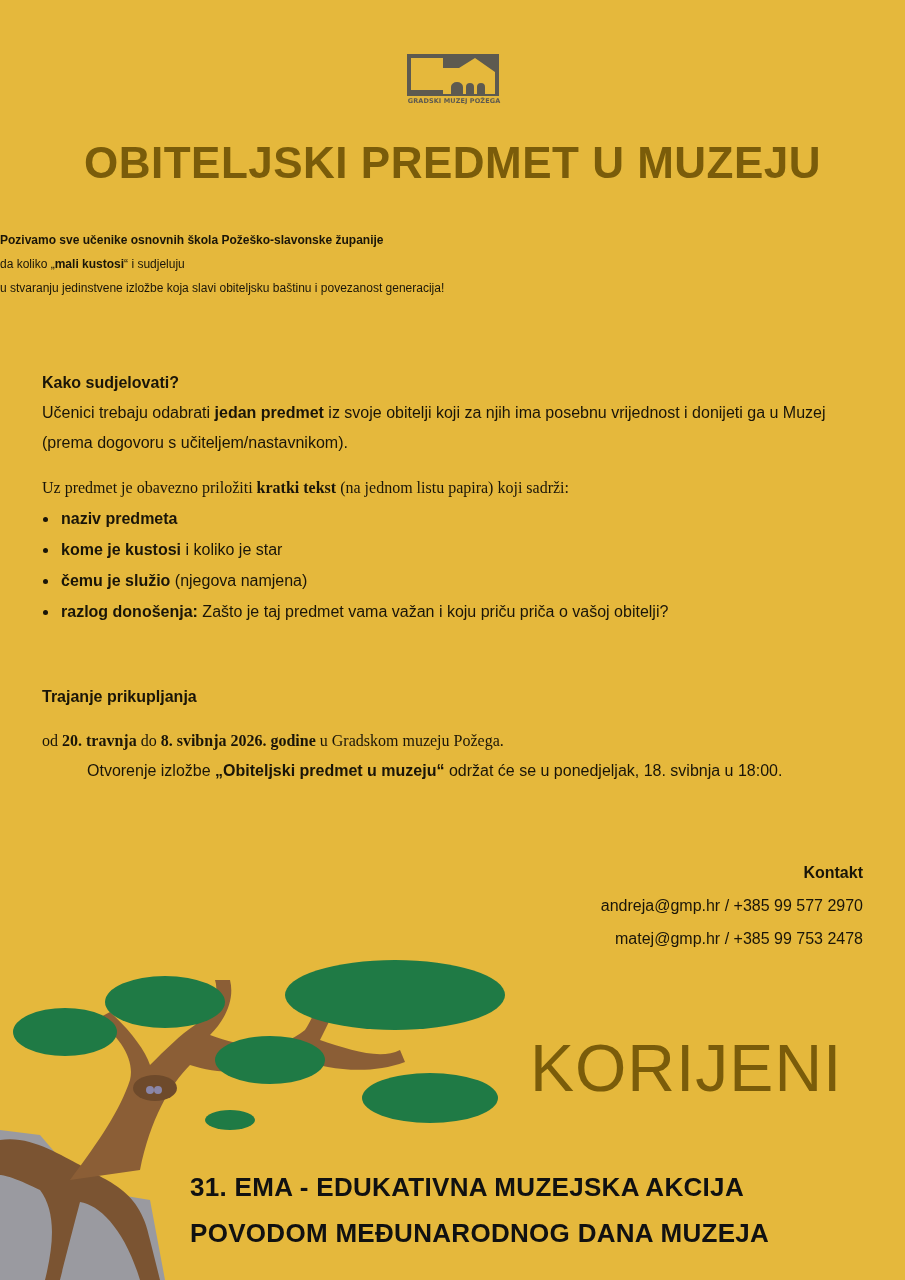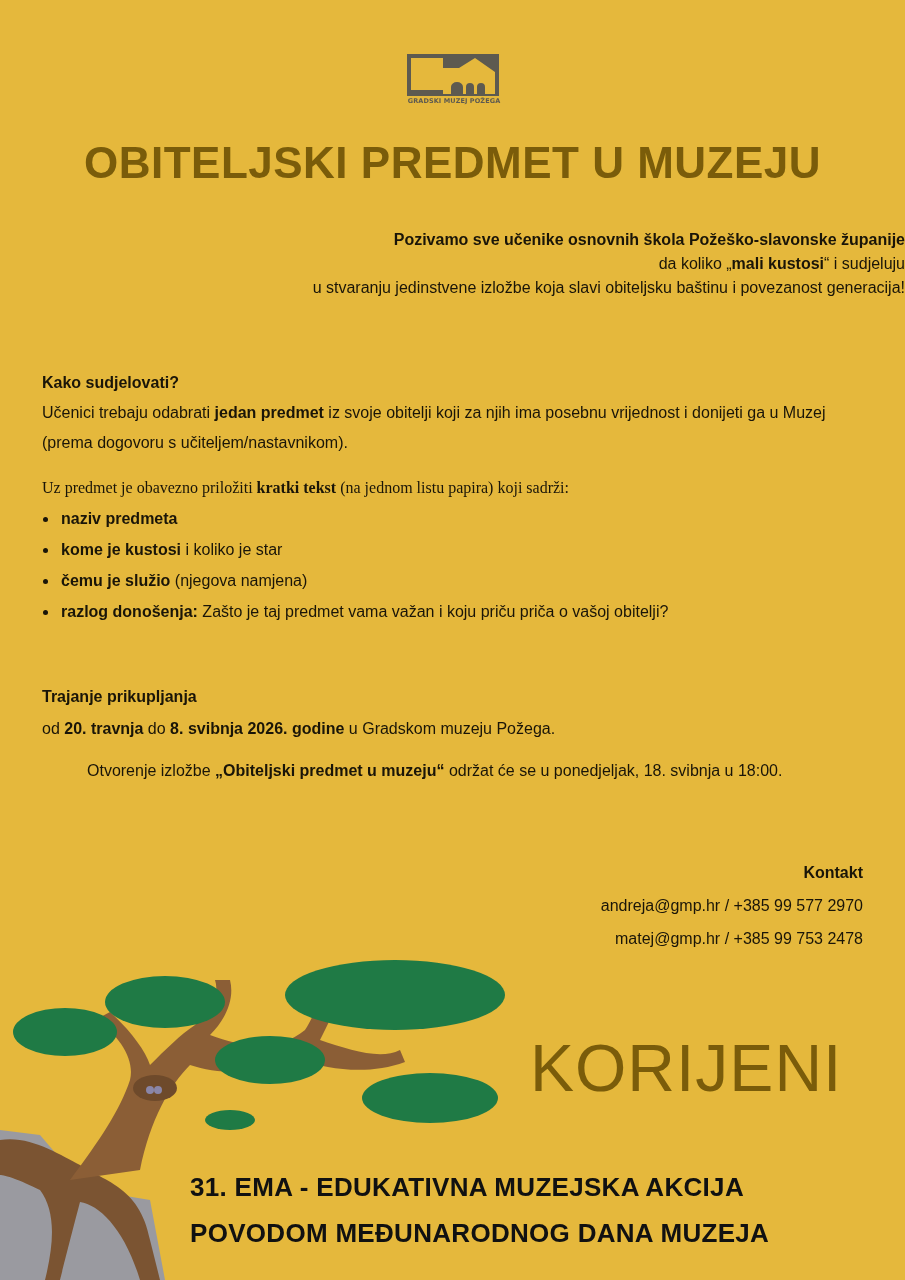--- a/index.html
+++ b/index.html
@@ -14,21 +14,21 @@
   .logo-caption {
     position: absolute; left: 404px; top: 97px; width: 100px; text-align: center;
     font-size: 6.5px; font-weight: bold; color: #5d5a50; letter-spacing: 0.1px;
     font-family: "DejaVu Sans", sans-serif;
   }
   .title {
     position: absolute; left: 0; top: 138px; width: 905px; text-align: center;
     font-size: 44px; font-weight: bold; color: #7a5c0a; letter-spacing: 0.5px;
     font-family: "Liberation Sans", sans-serif;
   }
-  .intro { position: absolute; left: 0; top: 228px; width: 905px; text-align: right; font-size: 16px; line-height: 24px; }
+  .intro { position: absolute; left: 0; top: 228px; width: 905px; text-align: left; font-size: 12px; line-height: 24px; }
   .intro .l1 { font-weight: bold; }
   .section { position: absolute; left: 42px; width: 830px; font-size: 16px; }
   .heading { font-weight: bold; font-size: 16px; }
   .para { line-height: 30px; }
   b { font-weight: bold; }
   ul.bullets { list-style: none; margin: 0; padding: 0; }
   ul.bullets li { position: relative; padding-left: 19px; height: 31px; line-height: 31px; }
   ul.bullets li::before { content: ""; position: absolute; left: 1px; top: 14px; width: 5px; height: 5px; border-radius: 50%; background: #1a1508; }
   .contact { position: absolute; right: 42px; top: 856px; text-align: right; font-size: 16px; line-height: 33px; }
   .korijeni {
@@ -62,21 +62,21 @@
   <ul class="bullets">
     <li><b>naziv predmeta</b><span></span></li>
     <li><b>kome je kustosi</b><span> i koliko je star</span></li>
     <li><b>čemu je služio</b><span> (njegova namjena)</span></li>
     <li><b>razlog donošenja:</b><span> Zašto je taj predmet vama važan i koju priču priča o vašoj obitelji?</span></li>
   </ul>
 </div>
 
 <div class="section" style="top:688px;">
   <div class="heading">Trajanje prikupljanja</div>
-  <div class="para" style="margin-top:8px;"><span>od </span><b>20. travnja</b><span> do </span><b>8. svibnja 2026. godine</b><span> u Gradskom muzeju Požega.</span></div>
+  <div class="para" style="margin-top:20px;font-family:Liberation Serif, serif;"><span>od </span><b>20. travnja</b><span> do </span><b>8. svibnja 2026. godine</b><span> u Gradskom muzeju Požega.</span></div>
 </div>
 
 <div class="section" style="top:756px;margin-left:45px;">
   <div class="para"><span>Otvorenje izložbe </span><b>„Obiteljski predmet u muzeju“</b><span> održat će se u ponedjeljak, 18. svibnja u 18:00.</span></div>
 </div>
 
 <div class="contact">
   <div class="heading">Kontakt</div>
   <div>andreja@gmp.hr / +385 99 577 2970</div>
   <div>matej@gmp.hr / +385 99 753 2478</div>

